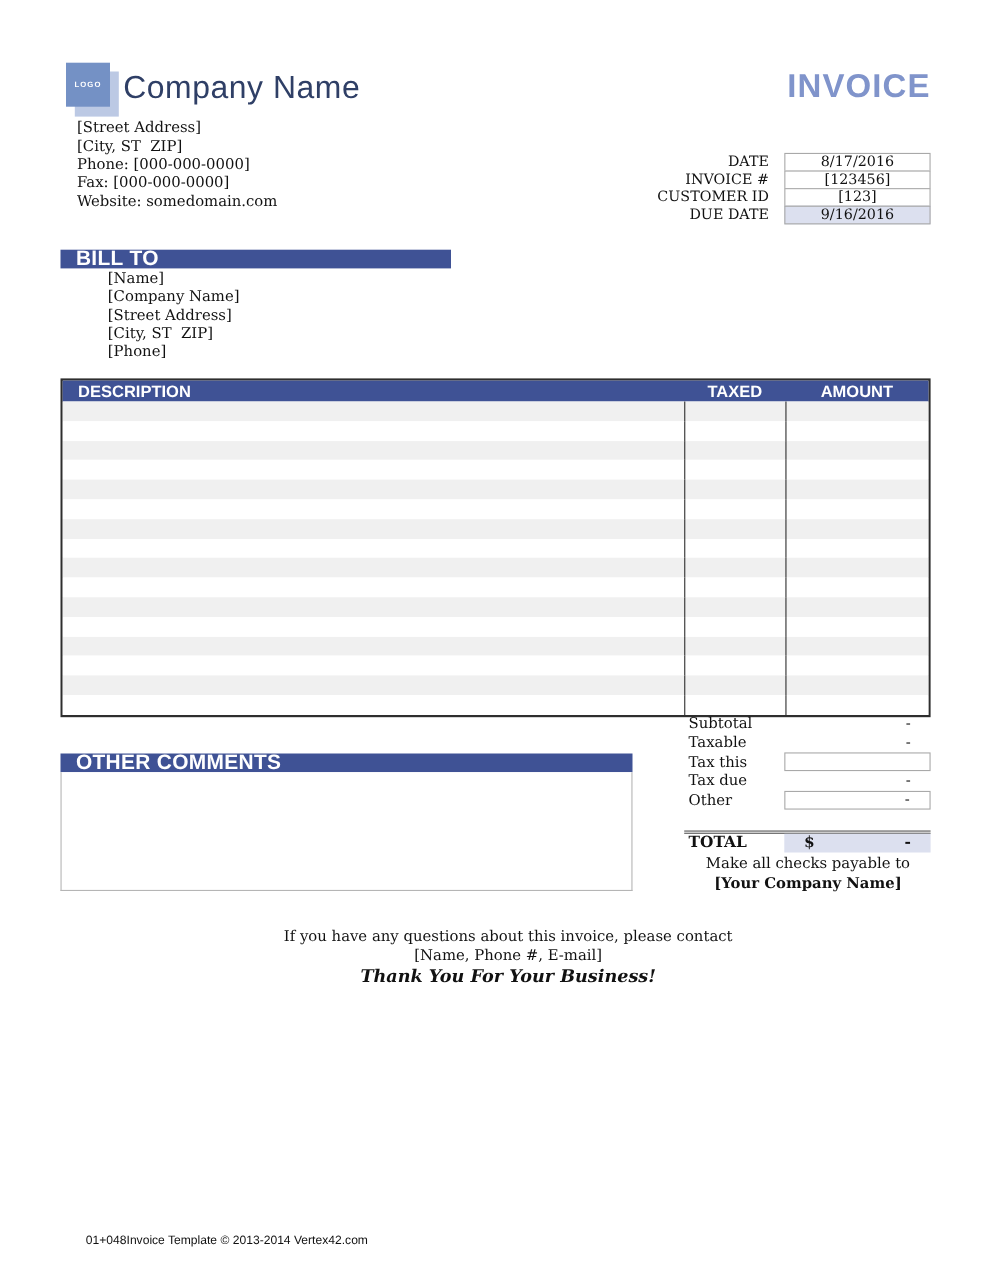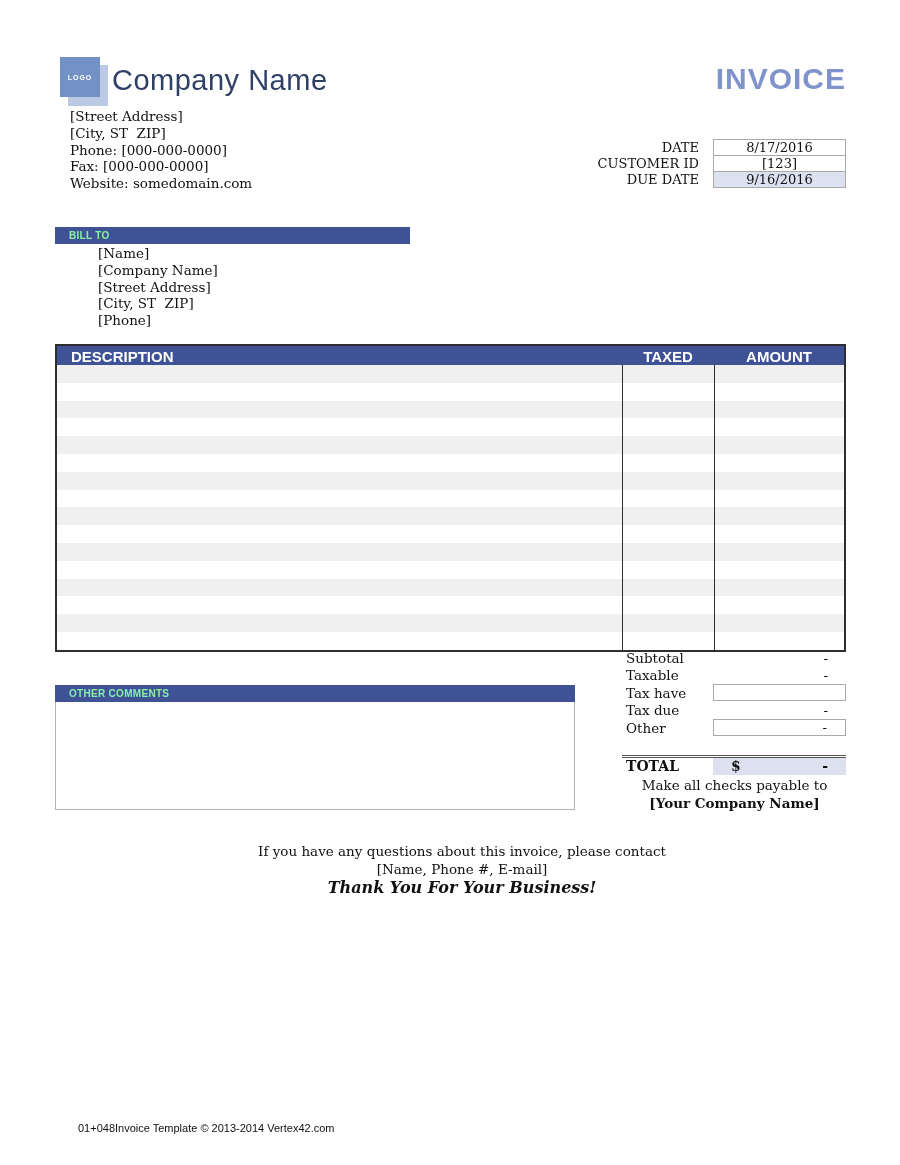--- a/index.html
+++ b/index.html
@@ -23,22 +23,22 @@
                 color:#8094CB; letter-spacing:1px; }
   
   .invoice-meta { position:absolute; left:560px; top:125px; width:286px; }
   .meta-row { display:flex; align-items:center; height:17px; margin-top:-1px; }
   .meta-row:first-child { margin-top:14px; }
   .meta-label { flex:1; text-align:right; font-size:13px; padding-right:0; }
   .meta-value { width:133px; margin-left:14px; border:1px solid #A9A9A9; text-align:center;
                 font-size:13px; height:17px; line-height:15px; background:#fff; }
   .meta-value.highlight { background:#DCE0EF; }
   
-  .section-bar { position:absolute; height:17px; background:#3F5295; color:#86efac;
-                font-family:"Liberation Sans", sans-serif; font-weight:bold; font-size:10px;
+  .section-bar { position:absolute; height:17px; background:#3F5295; color:#ffffff;
+                font-family:"Liberation Sans", sans-serif; font-weight:bold; font-size:19px;
                 line-height:17px; padding-left:14px; letter-spacing:0.3px; }
   .billto-bar { left:55px; top:227px; width:355px; }
   .billto-lines { position:absolute; left:70px; top:245px; font-size:13.5px; line-height:16.8px;margin-left:28px; }
   
   .items-table { position:absolute; left:55px; top:344px; width:791px; border:2px solid #2E2E2E; }
   .items-header { display:flex; align-items:flex-end; height:19px; background:#3F5295; color:#fff;
                 font-family:"Liberation Sans", sans-serif; font-weight:bold; font-size:15px; }
   .h1 { width:565px; padding-left:14px; } .h2 { width:92px; text-align:center; } .h3 { flex:1; text-align:center; }
   .item-row { display:flex; height:17.8px; background:#fff; }
   .item-row:nth-child(odd) { background:#F0F0F0; }
@@ -87,20 +87,24 @@
       <div class="addr-line">Website: somedomain.com</div>
     </div>
   <div class="invoice-title">INVOICE</div>
 
   <div class="invoice-meta" id="invoice-meta">
       <div class="meta-row">
         <div class="meta-label">DATE</div>
         <div class="meta-value">8/17/2016</div>
       </div>
       <div class="meta-row">
+        <div class="meta-label">INVOICE #</div>
+        <div class="meta-value">[123456]</div>
+      </div>
+      <div class="meta-row">
         <div class="meta-label">CUSTOMER ID</div>
         <div class="meta-value">[123]</div>
       </div>
       <div class="meta-row">
         <div class="meta-label">DUE DATE</div>
         <div class="meta-value highlight">9/16/2016</div>
       </div>
     </div>
 
   <div class="section-bar billto-bar">BILL TO</div>
@@ -206,21 +210,21 @@
     <div id="totals-rows">
         <div class="total-row">
           <div class="t-label">Subtotal</div>
           <div class="t-value">-</div>
         </div>
         <div class="total-row">
           <div class="t-label">Taxable</div>
           <div class="t-value">-</div>
         </div>
         <div class="total-row">
-          <div class="t-label">Tax have</div>
+          <div class="t-label">Tax this</div>
           <div class="t-value box"></div>
         </div>
         <div class="total-row">
           <div class="t-label">Tax due</div>
           <div class="t-value">-</div>
         </div>
         <div class="total-row">
           <div class="t-label">Other</div>
           <div class="t-value box">-</div>
         </div>

